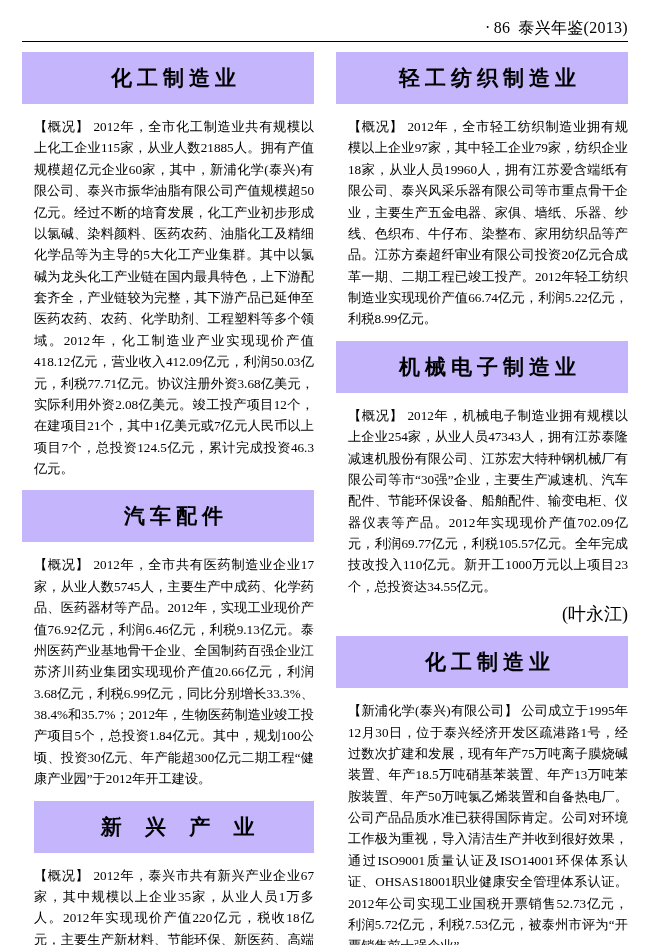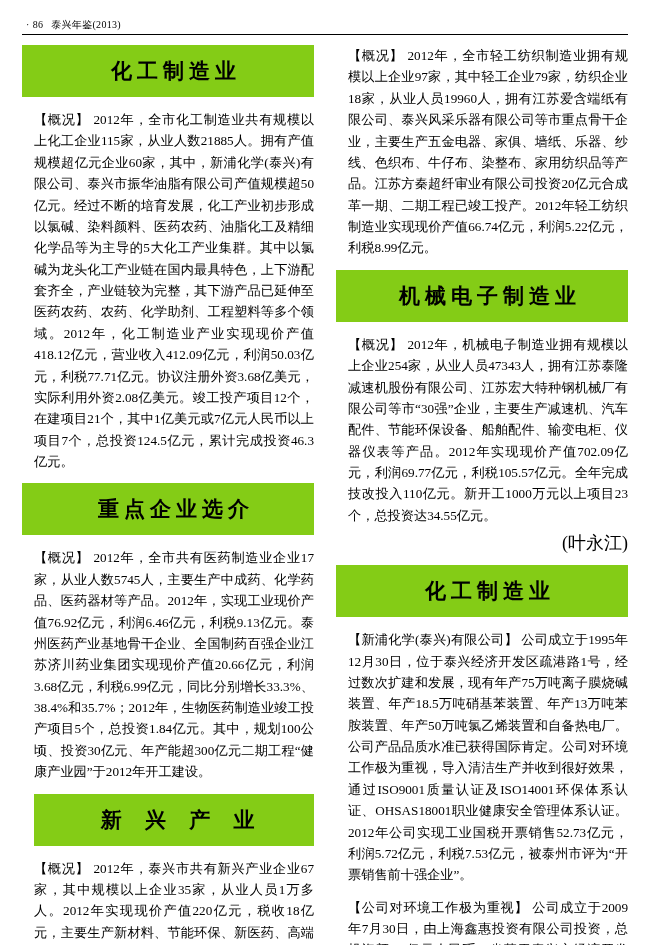--- a/index.html
+++ b/index.html
@@ -16,43 +16,44 @@
     overflow: hidden;
   }
   .page {
     width: 650px;
     height: 945px;
     box-sizing: border-box;
     padding: 18px 22px 10px 22px;
     position: relative;
   }
   .runhead {
-    font-size: 10px;
+    font-size: 16px;
     letter-spacing: 0.3px;
     padding-left: 4px;
     white-space: nowrap;
+    text-align: right;
   }
   .runhead .dot { margin-right: 3px; }
   .runhead .folio { margin-right: 8px; }
   .rule {
     border-bottom: 1.2px solid #000;
     margin: 2px 0 10px 0;
   }
   .columns {
     display: flex;
     gap: 22px;
     height: 880px;
   }
   .col {
     width: 293px;
     display: flex;
     flex-direction: column;
   }
   .secthead {
-    background: #84cc16;
+    background: #c4b5fd;
     text-align: center;
     font-size: 21px;
     font-weight: bold;
     letter-spacing: 5px;
     padding: 12px 0 12px 16px;
     margin: 0 0 12px 0;
     font-family: "Liberation Serif", serif;
   }
   .secthead.sp2 { letter-spacing: 9px; margin-left: 12px; }
   p.para {
@@ -85,30 +86,31 @@
 
   <div class="columns">
 
     <div class="col">
 
       <div class="secthead">化工制造业</div>
       <p class="para">【概况】 2012年，全市化工制造业共有规模以上化工企业115家，从业人数21885人。拥有产值规模超亿元企业60家，其中，新浦化学(泰兴)有限公司、泰兴市振华油脂有限公司产值规模超50亿元。经过不断的培育发展，化工产业初步形成以氯碱、染料颜料、医药农药、油脂化工及精细化学品等为主导的5大化工产业集群。其中以氯碱为龙头化工产业链在国内最具特色，上下游配套齐全，产业链较为完整，其下游产品已延伸至医药农药、农药、化学助剂、工程塑料等多个领域。2012年，化工制造业产业实现现价产值418.12亿元，营业收入412.09亿元，利润50.03亿元，利税77.71亿元。协议注册外资3.68亿美元，实际利用外资2.08亿美元。竣工投产项目12个，在建项目21个，其中1亿美元或7亿元人民币以上项目7个，总投资124.5亿元，累计完成投资46.3亿元。</p>
 
       <div class="spacer-sm"></div>
 
-      <div class="secthead">重点企业选介</div>
+      <div class="secthead">汽车配件</div>
       <p class="para">【概况】 2012年，全市共有医药制造业企业17家，从业人数5745人，主要生产中成药、化学药品、医药器材等产品。2012年，实现工业现价产值76.92亿元，利润6.46亿元，利税9.13亿元。泰州医药产业基地骨干企业、全国制药百强企业江苏济川药业集团实现现价产值20.66亿元，利润3.68亿元，利税6.99亿元，同比分别增长33.3%、38.4%和35.7%；2012年，生物医药制造业竣工投产项目5个，总投资1.84亿元。其中，规划100公顷、投资30亿元、年产能超300亿元二期工程“健康产业园”于2012年开工建设。</p>
 
       <div class="secthead sp2">新 兴 产 业</div>
       <p class="para">【概况】 2012年，泰兴市共有新兴产业企业67家，其中规模以上企业35家，从业人员1万多人。2012年实现现价产值220亿元，税收18亿元，主要生产新材料、节能环保、新医药、高端装备等产品。2012年，实施技改投入112亿元，新开工1千万元以上项目14个，总投资11.2亿元。</p>
 
     </div>
 
     <div class="col">
 
+      <div class="secthead">轻工纺织制造业</div>
       <p class="para">【概况】 2012年，全市轻工纺织制造业拥有规模以上企业97家，其中轻工企业79家，纺织企业18家，从业人员19960人，拥有江苏爱含端纸有限公司、泰兴风采乐器有限公司等市重点骨干企业，主要生产五金电器、家俱、墙纸、乐器、纱线、色织布、牛仔布、染整布、家用纺织品等产品。江苏方秦超纤审业有限公司投资20亿元合成革一期、二期工程已竣工投产。2012年轻工纺织制造业实现现价产值66.74亿元，利润5.22亿元，利税8.99亿元。</p>
 
       <div class="spacer-sm"></div>
 
       <div class="secthead">机械电子制造业</div>
       <p class="para">【概况】 2012年，机械电子制造业拥有规模以上企业254家，从业人员47343人，拥有江苏泰隆减速机股份有限公司、江苏宏大特种钢机械厂有限公司等市“30强”企业，主要生产减速机、汽车配件、节能环保设备、船舶配件、输变电柜、仪器仪表等产品。2012年实现现价产值702.09亿元，利润69.77亿元，利税105.57亿元。全年完成技改投入110亿元。新开工1000万元以上项目23个，总投资达34.55亿元。</p>
       <div class="signoff">(叶永江)</div>
 
       <div class="secthead">化工制造业</div>
 

